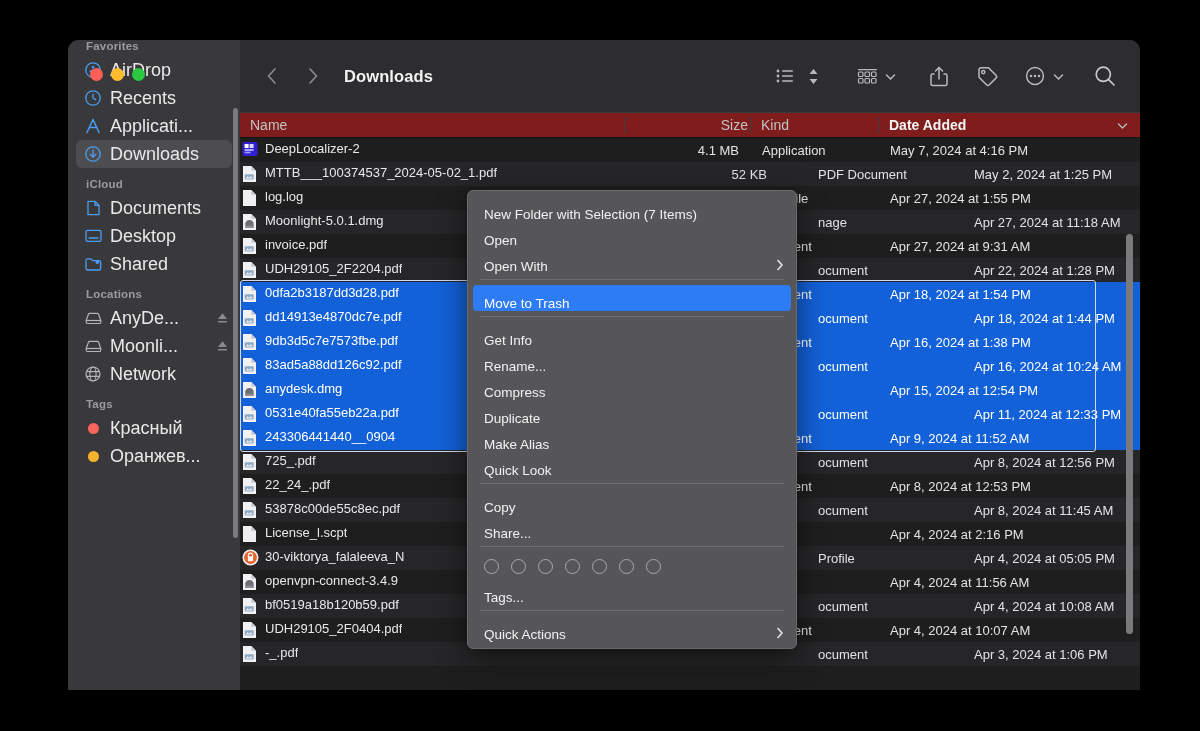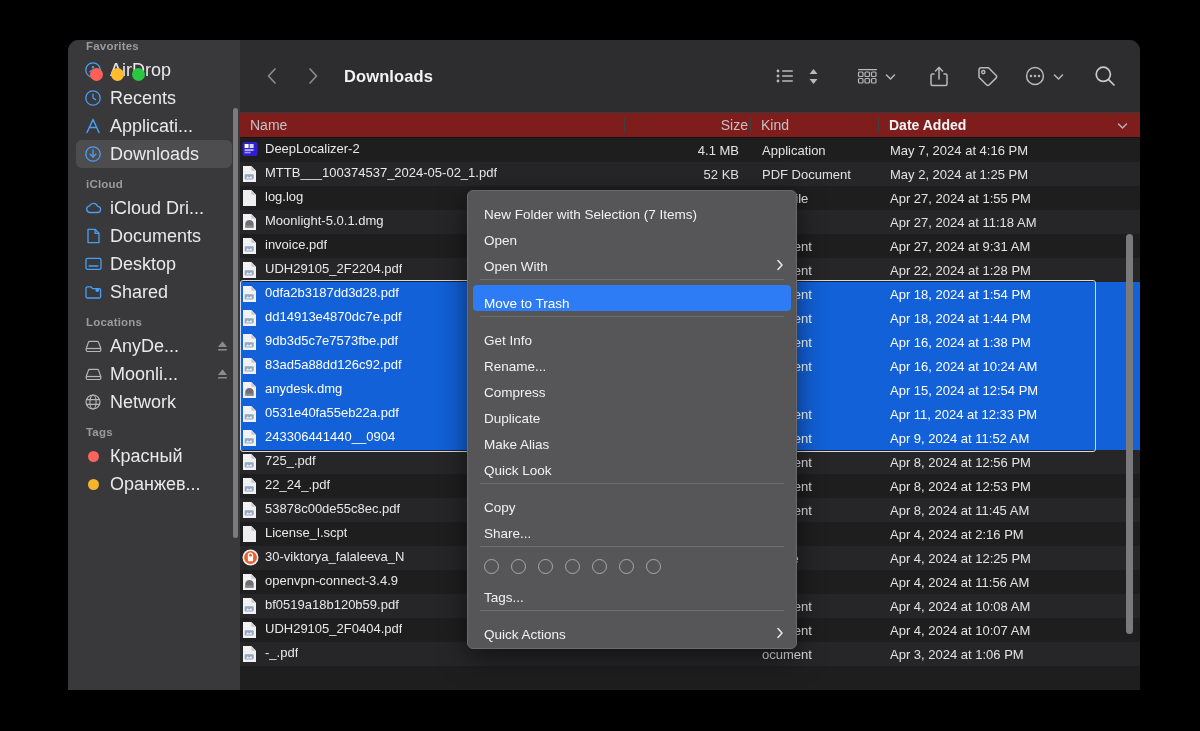--- a/index.html
+++ b/index.html
@@ -97,21 +97,21 @@
   .ch.size { justify-content: flex-end; padding-right: 2px; }
   .ch.last { border-right: none; flex: 1; position: relative; }
   .ch-arrow { position: absolute; right: 12px; color: #b7b7ba; }
 
   
   .filelist { position: relative; background: #1e1e1e; height: 528px; overflow: hidden; }
   .row {
     display: flex; align-items: center; height: 24px;
     color: #e8e8ea; font-size: 13px; white-space: nowrap;
   }
-  .row.alt { background: #262628; }
+  .row.alt { background: #262628; gap: 28px; }
   .row.sel { background: #1261d8; color: #ffffff; }
   .row.sel.alt { background: #1261d8; }
   .cell-name { width: 385px; display: flex; padding-left: 2px; flex: none; overflow: hidden; }
   .cell-size { width: 126px; text-align: right; padding-right: 12px; flex: none; color: #e2e2e4; }
   .cell-kind { width: 128px; padding-left: 11px; flex: none; color: #e2e2e4; overflow: hidden; }
   .cell-date { flex: 1; padding-left: 11px; color: #e2e2e4; overflow: hidden; }
   .row.sel .cell-size, .row.sel .cell-kind, .row.sel .cell-date { color: #fff; }
   .fname { overflow: hidden; text-overflow: clip; }
   .ficon { width: 16px; height: 18px; margin-right: 7px; flex: none; }
   .ficon svg { display: block; }
@@ -196,28 +196,20 @@
             <span class="sb-ico">
               <svg width="16" height="16" viewBox="0 0 16 16" fill="none">
                 <circle cx="8" cy="8" r="7.2" stroke="#4a9ef5" stroke-width="1.3"></circle>
                 <path d="M8 4 V11" stroke="#4a9ef5" stroke-width="1.3" stroke-linecap="round"></path>
                 <path d="M5.2 8.2 L8 11 L10.8 8.2" stroke="#4a9ef5" stroke-width="1.3" stroke-linecap="round" stroke-linejoin="round"></path>
               </svg>
             </span>
             <span class="sb-label">Downloads</span>
           </div>
           <div class="sb-section">iCloud</div>
-          <div class="sb-item">
-            <span class="sb-ico">
-              <svg width="17" height="14" viewBox="0 0 17 14" fill="none">
-                <path d="M4.4 11.5 A3.4 3.4 0 0 1 4.6 4.8 A4.3 4.3 0 0 1 12.6 5.3 A3.1 3.1 0 0 1 12.4 11.5 Z" stroke="#4a9ef5" stroke-width="1.3" stroke-linejoin="round"></path>
-              </svg>
-            </span>
-            <span class="sb-label">iCloud Dri...</span>
-          </div>
           <div class="sb-item">
             <span class="sb-ico">
               <svg width="13" height="16" viewBox="0 0 13 16" fill="none">
                 <path d="M1 1.3 H8 L12 5.3 V14.7 H1 Z" stroke="#4a9ef5" stroke-width="1.3" stroke-linejoin="round"></path>
                 <path d="M8 1.3 V5.3 H12" stroke="#4a9ef5" stroke-width="1.3" stroke-linejoin="round"></path>
               </svg>
             </span>
             <span class="sb-label">Documents</span>
           </div>
           <div class="sb-item">
@@ -688,21 +680,21 @@
                     <circle cx="8.5" cy="8.5" r="8" fill="#f0f0f2"></circle>
                     <circle cx="8.5" cy="8.5" r="6.4" fill="#e8622a"></circle>
                     <path d="M8.5 4.2 A2.1 2.1 0 0 1 10.6 6.3 V8 H6.4 V6.3 A2.1 2.1 0 0 1 8.5 4.2 Z" stroke="#fff" stroke-width="1.2" fill="none"></path>
                     <rect x="5.9" y="7.7" width="5.2" height="4.6" rx="1" fill="#fff"></rect>
                   </svg>
                 </span>
                 <span class="fname">30-viktorya_falaleeva_N</span>
               </div>
               <div class="cell-size"></div>
               <div class="cell-kind">Profile</div>
-              <div class="cell-date">Apr 4, 2024 at 12:25 PM</div>
+              <div class="cell-date">Apr 4, 2024 at 05:05 PM</div>
             </div>
             <div class="row">
               <div class="cell-name">
                 <span class="ficon">
                   <svg width="15" height="18" viewBox="0 0 15 18" fill="none">
                     <path d="M1 1 H9.3 L14 5.7 V17 H1 Z" fill="#f2f2f4"></path>
                     <path d="M9.3 1 L14 5.7 H9.3 Z" fill="#c9c9cf"></path>
                     <path d="M3.3 14.6 L3.3 10.6 A4.2 4.2 0 0 1 11.6 10.6 L11.6 14.6 Z" fill="#6e6e74"></path>
                     <rect x="3.3" y="12.6" width="8.3" height="2.3" fill="#8c8c93"></rect>
                   </svg>

